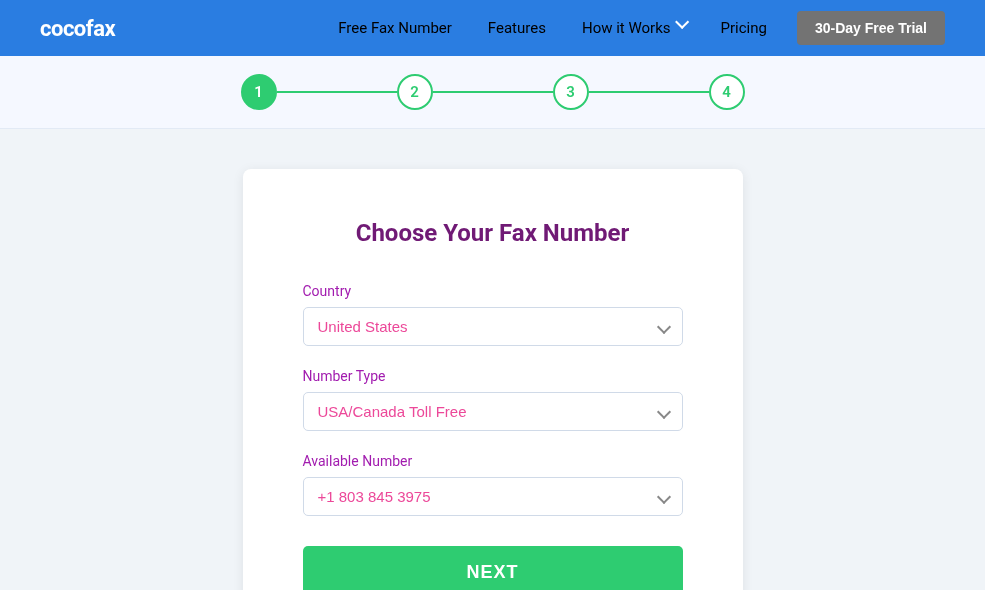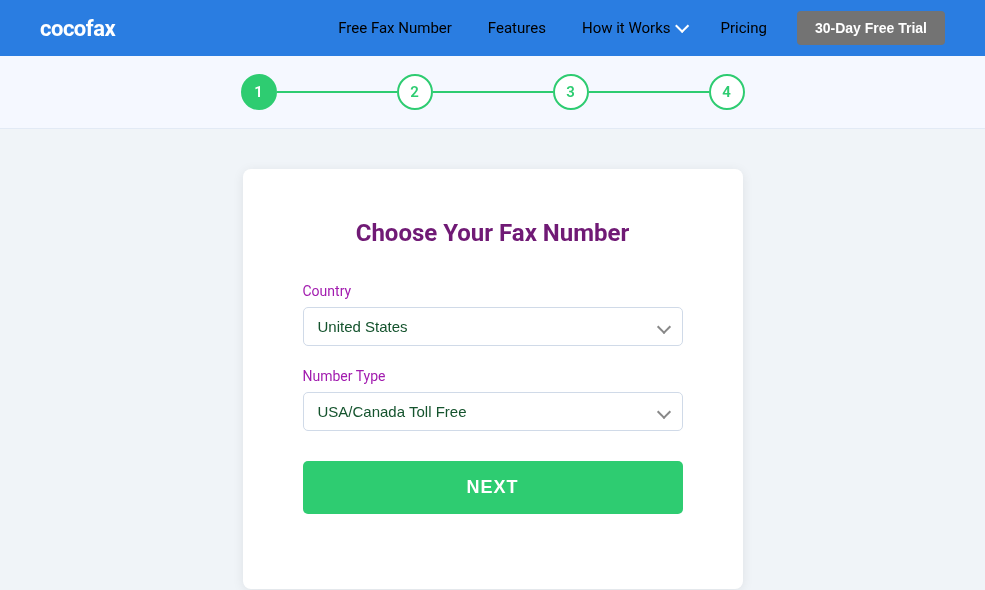--- a/index.html
+++ b/index.html
@@ -29,21 +29,20 @@
     }
     .navbar-links a {
       color: #000000;
       text-decoration: none;
       font-size: 15px;
       font-weight: 400;
       cursor: pointer;
     }
     .navbar-links .how-it-works {
       display: flex;
-      align-items: center;
       gap: 4px;
     }
     .chevron-icon {
       display: inline-block;
       width: 10px;
       height: 10px;
       border-right: 2px solid #fff;
       border-bottom: 2px solid #fff;
       transform: rotate(45deg) translateY(-3px);
     }
@@ -131,21 +130,21 @@
       font-weight: 400;
       color: #a21caf;
       margin-bottom: 8px;
     }
     .form-select {
       width: 100%;
       padding: 10px 40px 10px 14px;
       border: 1px solid #d0dae8;
       border-radius: 5px;
       font-size: 15px;
-      color: #14532d;
+      color: #ec4899;
       appearance: none;
       -webkit-appearance: none;
       background: #fff;
       cursor: pointer;
       position: relative;
     }
     .select-wrapper {
       position: relative;
     }
     .select-wrapper::after {
@@ -232,16 +231,26 @@
     <div class="form-group">
       <label class="form-label">Number Type</label>
       <div class="select-wrapper">
         <select class="form-select">
           <option>USA/Canada Toll Free</option>
           <option>Local Number</option>
         </select>
       </div>
     </div>
 
+    <div class="form-group">
+      <label class="form-label">Available Number</label>
+      <div class="select-wrapper">
+        <select class="form-select">
+          <option>+1 803 845 3975</option>
+          <option>+1 803 845 3976</option>
+          <option>+1 803 845 3977</option>
+        </select>
+      </div>
+    </div>
 
     <button class="next-btn">NEXT</button>
   </div>
 </div>
 
 </body></html>

